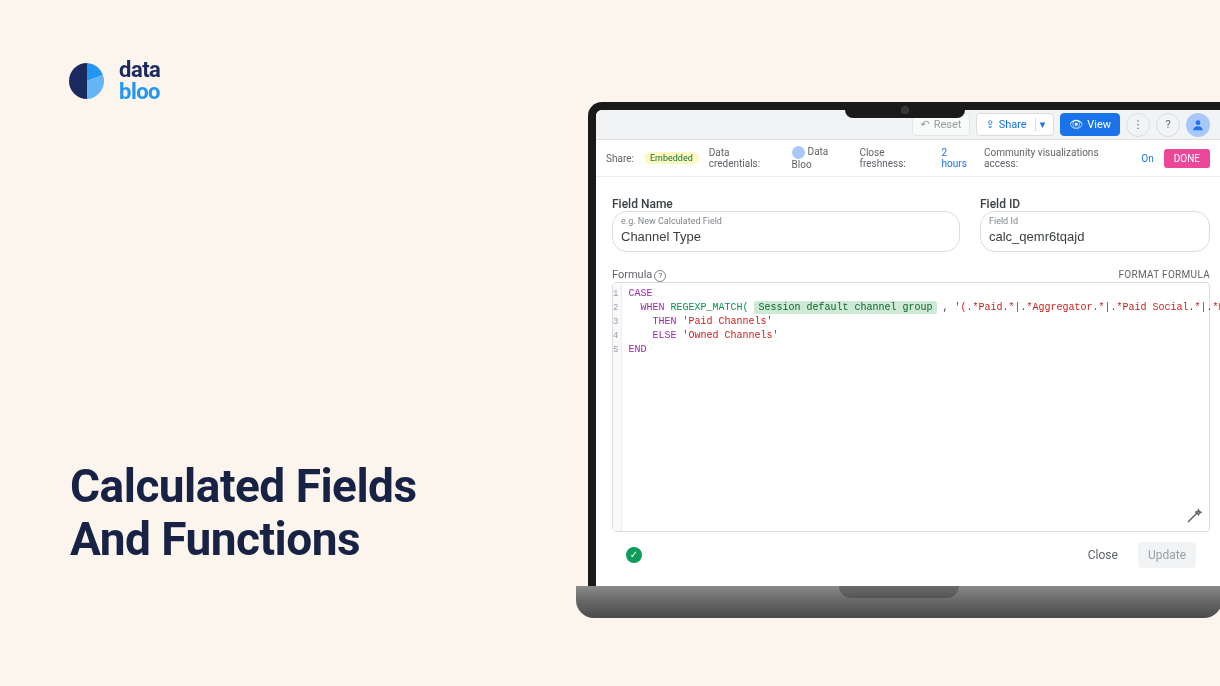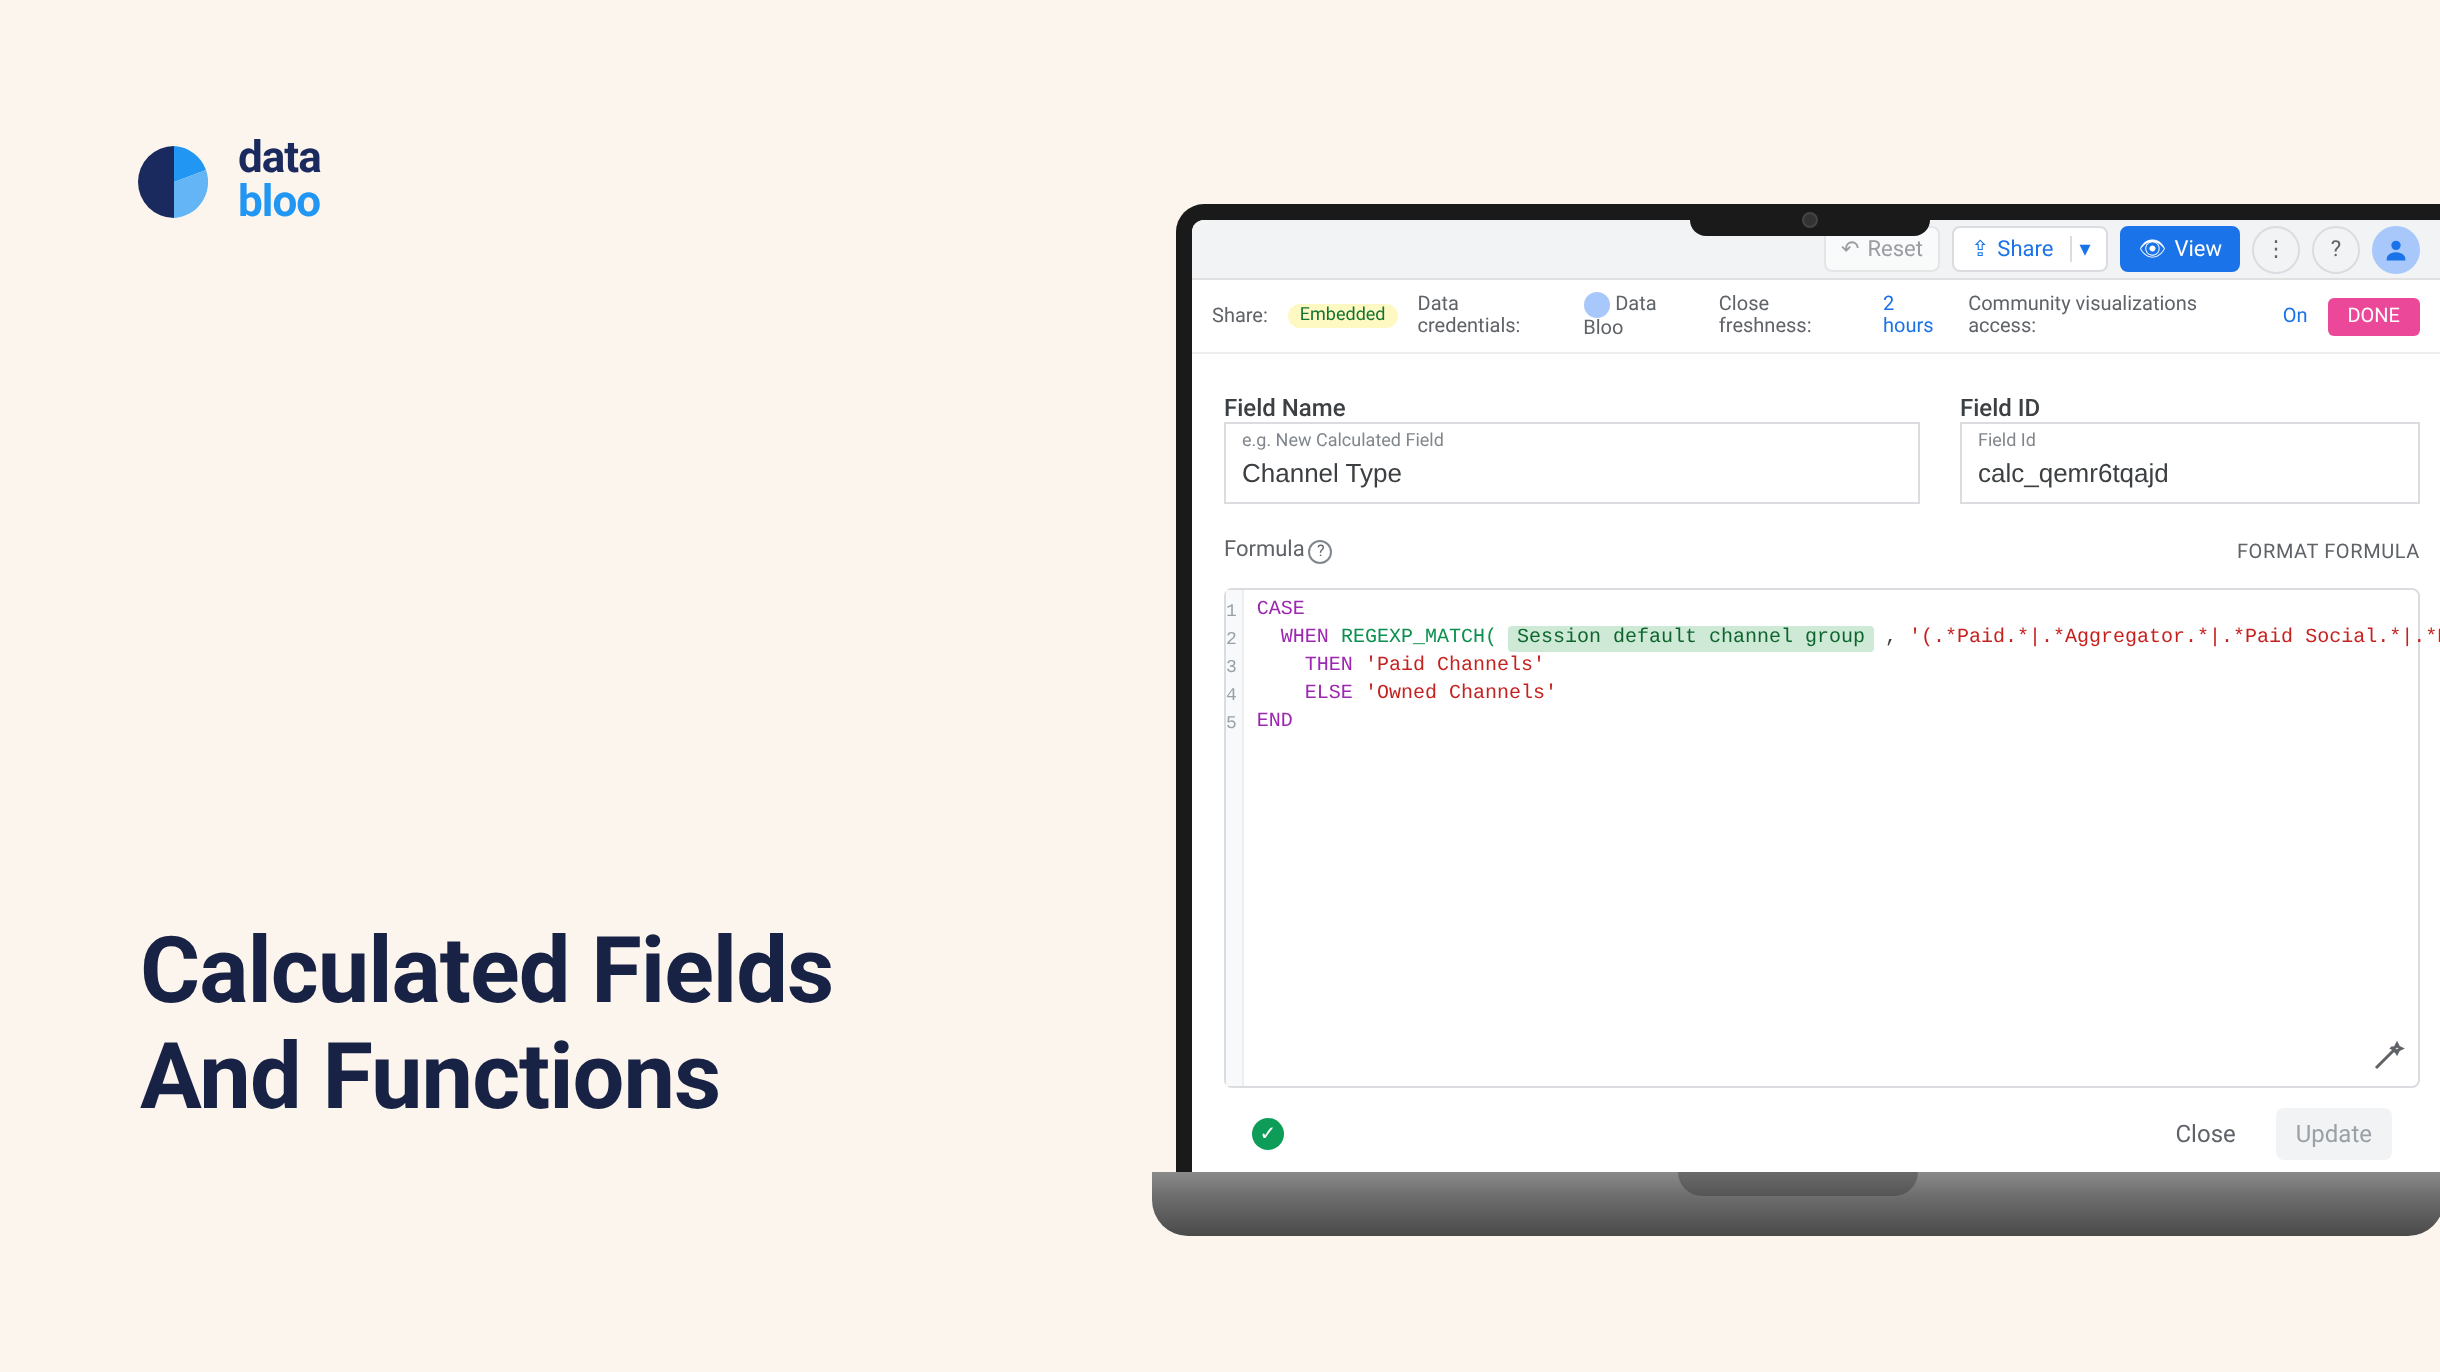--- a/index.html
+++ b/index.html
@@ -1,17 +1,17 @@
 <!DOCTYPE html>
 <html><head>
 <meta charset="utf-8">
 <style>
 *{margin:0;padding:0;box-sizing:border-box}
 body{width:1220px;height:686px;background:#fcf5ee;font-family:-apple-system,BlinkMacSystemFont,"Segoe UI",Roboto,Arial,sans-serif;overflow:hidden;position:relative}
-.logo{position:absolute;left:65px;top:69px;display:flex;align-items:center;gap:10px}
+.logo{position:absolute;left:65px;top:59px;display:flex;align-items:center;gap:10px}
 .logo-mark{width:44px;height:44px;position:relative}
 .logo-text{display:flex;flex-direction:column;line-height:1}
 .logo-text .l1{color:#1b2a5e;font-weight:700;font-size:22px;letter-spacing:-.5px}
 .logo-text .l2{color:#2196f3;font-weight:700;font-size:22px;letter-spacing:-.5px}
 .title{position:absolute;left:70px;top:460px;color:#182244;font-size:46px;font-weight:700;line-height:1.15;letter-spacing:-.5px}
 .laptop-wrap{position:absolute;left:576px;top:90px;width:644px;height:596px}
 .laptop-frame{position:absolute;left:12px;top:12px;right:-2px;bottom:90px;background:#1a1a1a;border-radius:14px 0 0 0;padding:10px 0 0 10px}
 .notch{position:absolute;top:0;left:50%;transform:translateX(-50%);width:120px;height:16px;background:#1a1a1a;border-radius:0 0 8px 8px;z-index:5}
 .cam{position:absolute;top:4px;left:50%;transform:translateX(-50%);width:8px;height:8px;background:#333;border-radius:50%;border:1px solid #444}
 .screen{position:absolute;left:20px;top:20px;right:0;bottom:98px;background:#fff;border-radius:6px 0 0 0;overflow:hidden}
@@ -30,24 +30,24 @@
 .badge{background:#e8f0fe;color:#1967d2;padding:1px 6px;border-radius:8px;font-size:9px}
 .badge.emb{background:#fef9c3;color:#137333}
 .avatar-sm{width:13px;height:13px;border-radius:50%;background:#a8c7fa;display:inline-block;vertical-align:middle;margin-right:3px}
 .link-blue{color:#1a73e8}
 .done-btn{background:#ec4899;color:#fff;padding:4px 10px;border-radius:3px;font-size:10px}
 .content{padding:20px 10px 10px 16px}
 .field-row{display:flex;gap:20px;margin-bottom:16px}
 .field-group{flex:1;display:flex;flex-direction:column}
 .field-group.narrow{flex:0 0 230px}
 .field-label{font-size:12px;font-weight:500;color:#3c4043;margin-bottom:0}
-.field-input-wrap{border:1px solid #dadce0;border-radius:0;padding:4px 8px 6px;position:relative}
+.field-input-wrap{border:1px solid #dadce0;border-radius:15px;padding:4px 8px 6px;position:relative}
 .field-float{font-size:9px;color:#80868b}
 .field-input{border:0;outline:0;font-size:13px;color:#3c4043;width:100%;background:transparent}
-.formula-header{display:flex;justify-content:space-between;align-items:flex-end;font-size:11px;color:#5f6368;margin-bottom:12px}
+.formula-header{display:flex;justify-content:space-between;align-items:center;font-size:11px;color:#5f6368;margin-bottom:0}
 .formula-header .q{display:inline-flex;width:12px;height:12px;border:1px solid #80868b;border-radius:50%;align-items:center;justify-content:center;font-size:8px;margin-left:2px}
 .formula-header .fmt{font-size:10px;letter-spacing:.3px}
 .formula-box{border:1px solid #dadce0;border-radius:4px;height:250px;display:flex;font-family:"Courier New",monospace;font-size:10px;position:relative;background:#fff}
 .gutter{width:18px;background:#f8f9fa;border-right:1px solid #eee;padding-top:4px;text-align:right;color:#9aa0a6;font-size:9px}
 .gutter div{padding-right:3px;line-height:14px}
 .code{padding:4px 6px;line-height:14px;white-space:pre}
 .kw{color:#9c27b0}
 .fn{color:#0d904f}
 .chip{background:#ceead6;color:#0d652d;padding:1px 4px;border-radius:2px}
 .str{color:#c5221f}

